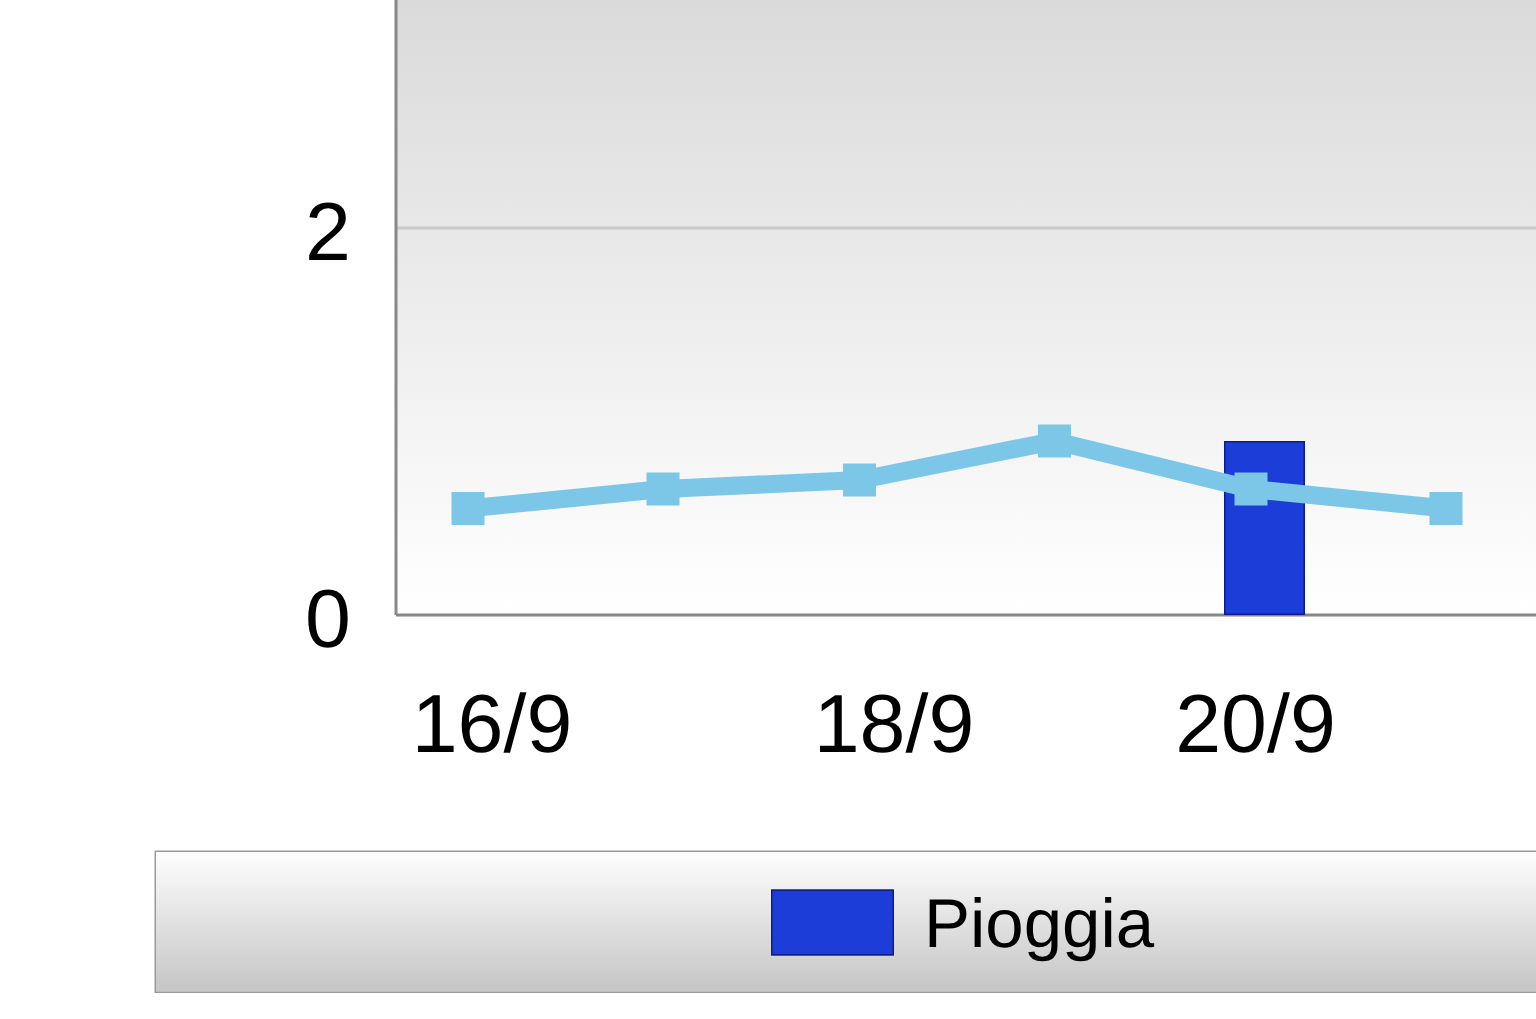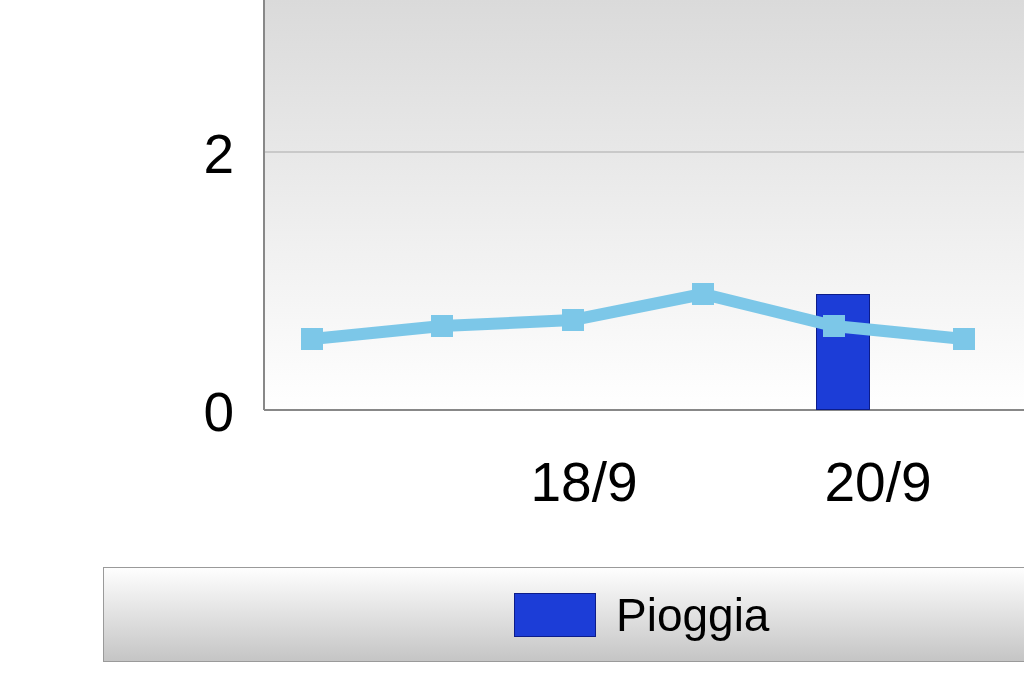--- a/index.html
+++ b/index.html
@@ -135,21 +135,22 @@
     <rect x="431" y="315" width="22" height="22" fill="#7cc7e8"></rect>
     <rect x="562" y="309" width="22" height="22" fill="#7cc7e8"></rect>
     <rect x="692" y="283" width="22" height="22" fill="#7cc7e8"></rect>
     <rect x="823" y="315" width="22" height="22" fill="#7cc7e8"></rect>
     <rect x="953" y="328" width="22" height="22" fill="#7cc7e8"></rect>
   </svg>
 
   <div class="ytick" style="top:122px">2</div>
   <div class="ytick" style="top:380px">0</div>
 
-  <div class="xtick" style="left:584px">18/9</div>
-  <div class="xtick" style="left:878px">20/9</div>
+  <div class="xtick" style="left:328px">16/9</div>
+  <div class="xtick" style="left:596px">18/9</div>
+  <div class="xtick" style="left:837px">20/9</div>
 
   <div class="legend">
     <div class="legend-swatch"></div>
     <div class="legend-label">Pioggia</div>
   </div>
 
 </div>
 
 </body></html>

